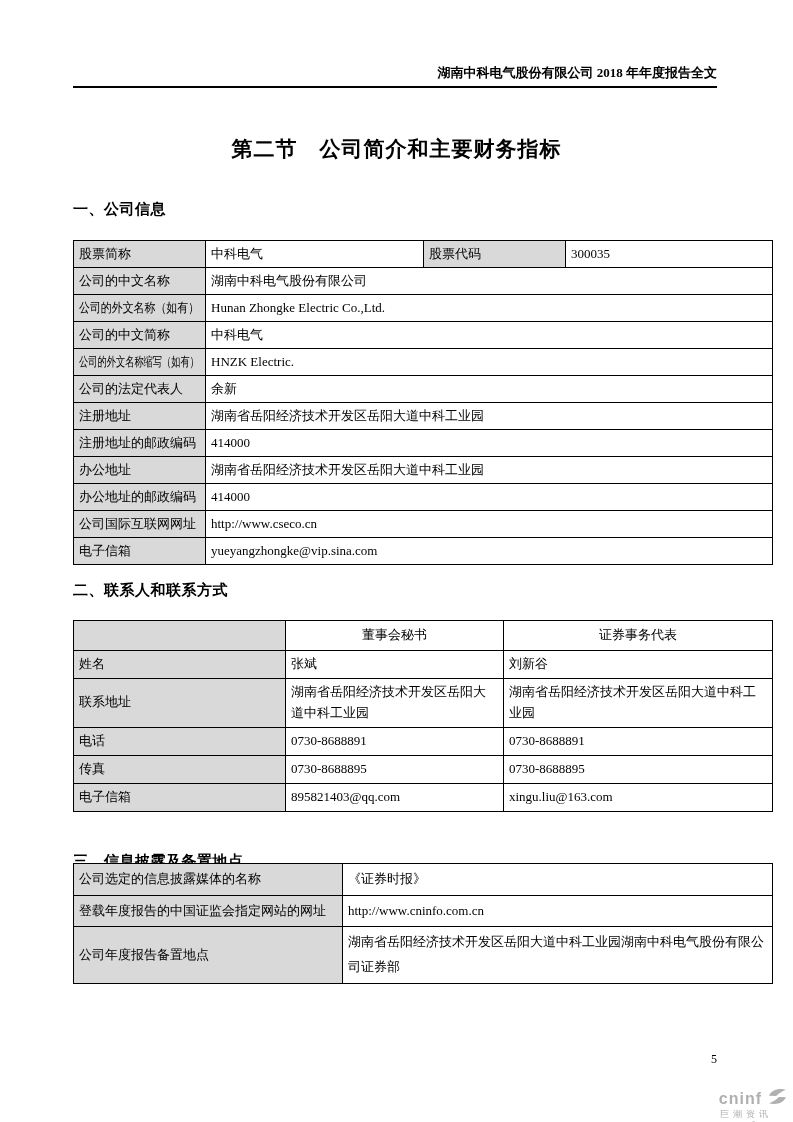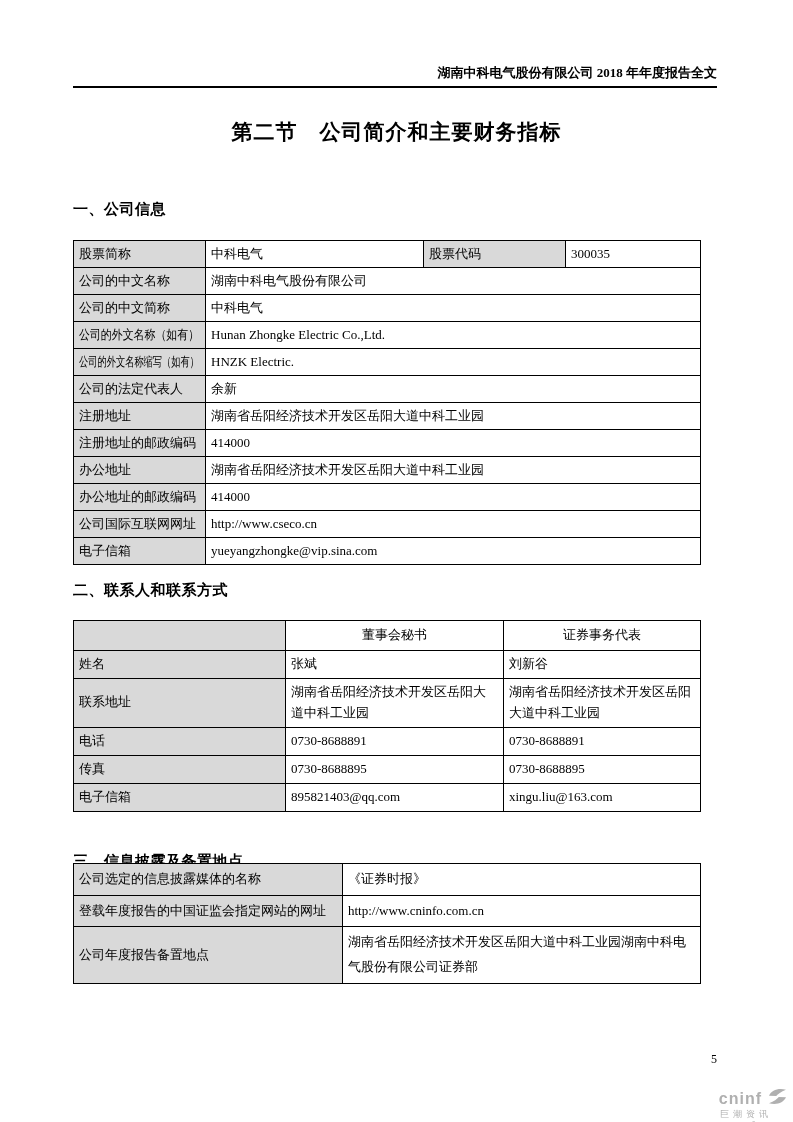--- a/index.html
+++ b/index.html
@@ -13,36 +13,36 @@
 
   
   .doc-header {
     position:absolute; top:53px; left:73px; width:644px;
     text-align:right; font-size:13px; font-weight:bold;
     padding-bottom:4px; border-bottom:2px solid #000; line-height:1.3;
   }
 
   
   .doc-title {
-    position:absolute; top:106px; left:0; width:793px; text-align:center;
+    position:absolute; top:123px; left:0; width:793px; text-align:center;
     font-family:"Liberation Sans","DejaVu Sans",sans-serif;
     font-size:21px; font-weight:bold; letter-spacing:1px;
   }
   .section-heading {
     position:absolute; left:73px;
     font-family:"Liberation Sans","DejaVu Sans",sans-serif;
     font-size:15px; font-weight:bold; letter-spacing:0.5px;
   }
   .h1 { top:188px; }
   .h2 { top:569px; }
   .h3 { top:840px; }
 
   
   table {
-    position:absolute; left:73px; width:628px;
+    position:absolute; left:73px; width:700px;
     border-collapse:collapse; table-layout:fixed;
     font-size:13px; color:#000;padding-left:20px;
   }
   td {
     border:1px solid #000; padding:3px 5px 3px 5px;
     vertical-align:middle; word-break:break-all; overflow:hidden;
   }
   td.lbl { background:#d9d9d9; white-space:nowrap; }
   td.lbl > span { display:inline-block; transform-origin:0 50%; white-space:nowrap; }
   .sq1 > span { transform:scaleX(0.84); }
@@ -97,26 +97,26 @@
       <td class="lbl"><span>股票简称</span></td>
       <td>中科电气</td>
       <td class="lbl"><span>股票代码</span></td>
       <td>300035</td>
     </tr>
     <tr>
       <td class="lbl"><span>公司的中文名称</span></td>
       <td colspan="3">湖南中科电气股份有限公司</td>
     </tr>
     <tr>
+      <td class="lbl sq1"><span>公司的外文名称（如有）</span></td>
+      <td colspan="3">Hunan Zhongke Electric Co.,Ltd.</td>
+    </tr>
+    <tr>
       <td class="lbl"><span>公司的中文简称</span></td>
       <td colspan="3">中科电气</td>
-    </tr>
-    <tr>
-      <td class="lbl sq1"><span>公司的外文名称（如有）</span></td>
-      <td colspan="3">Hunan Zhongke Electric Co.,Ltd.</td>
     </tr>
     <tr>
       <td class="lbl sq2"><span>公司的外文名称缩写（如有）</span></td>
       <td colspan="3">HNZK Electric.</td>
     </tr>
     <tr>
       <td class="lbl"><span>公司的法定代表人</span></td>
       <td colspan="3">余新</td>
     </tr>
     <tr>

